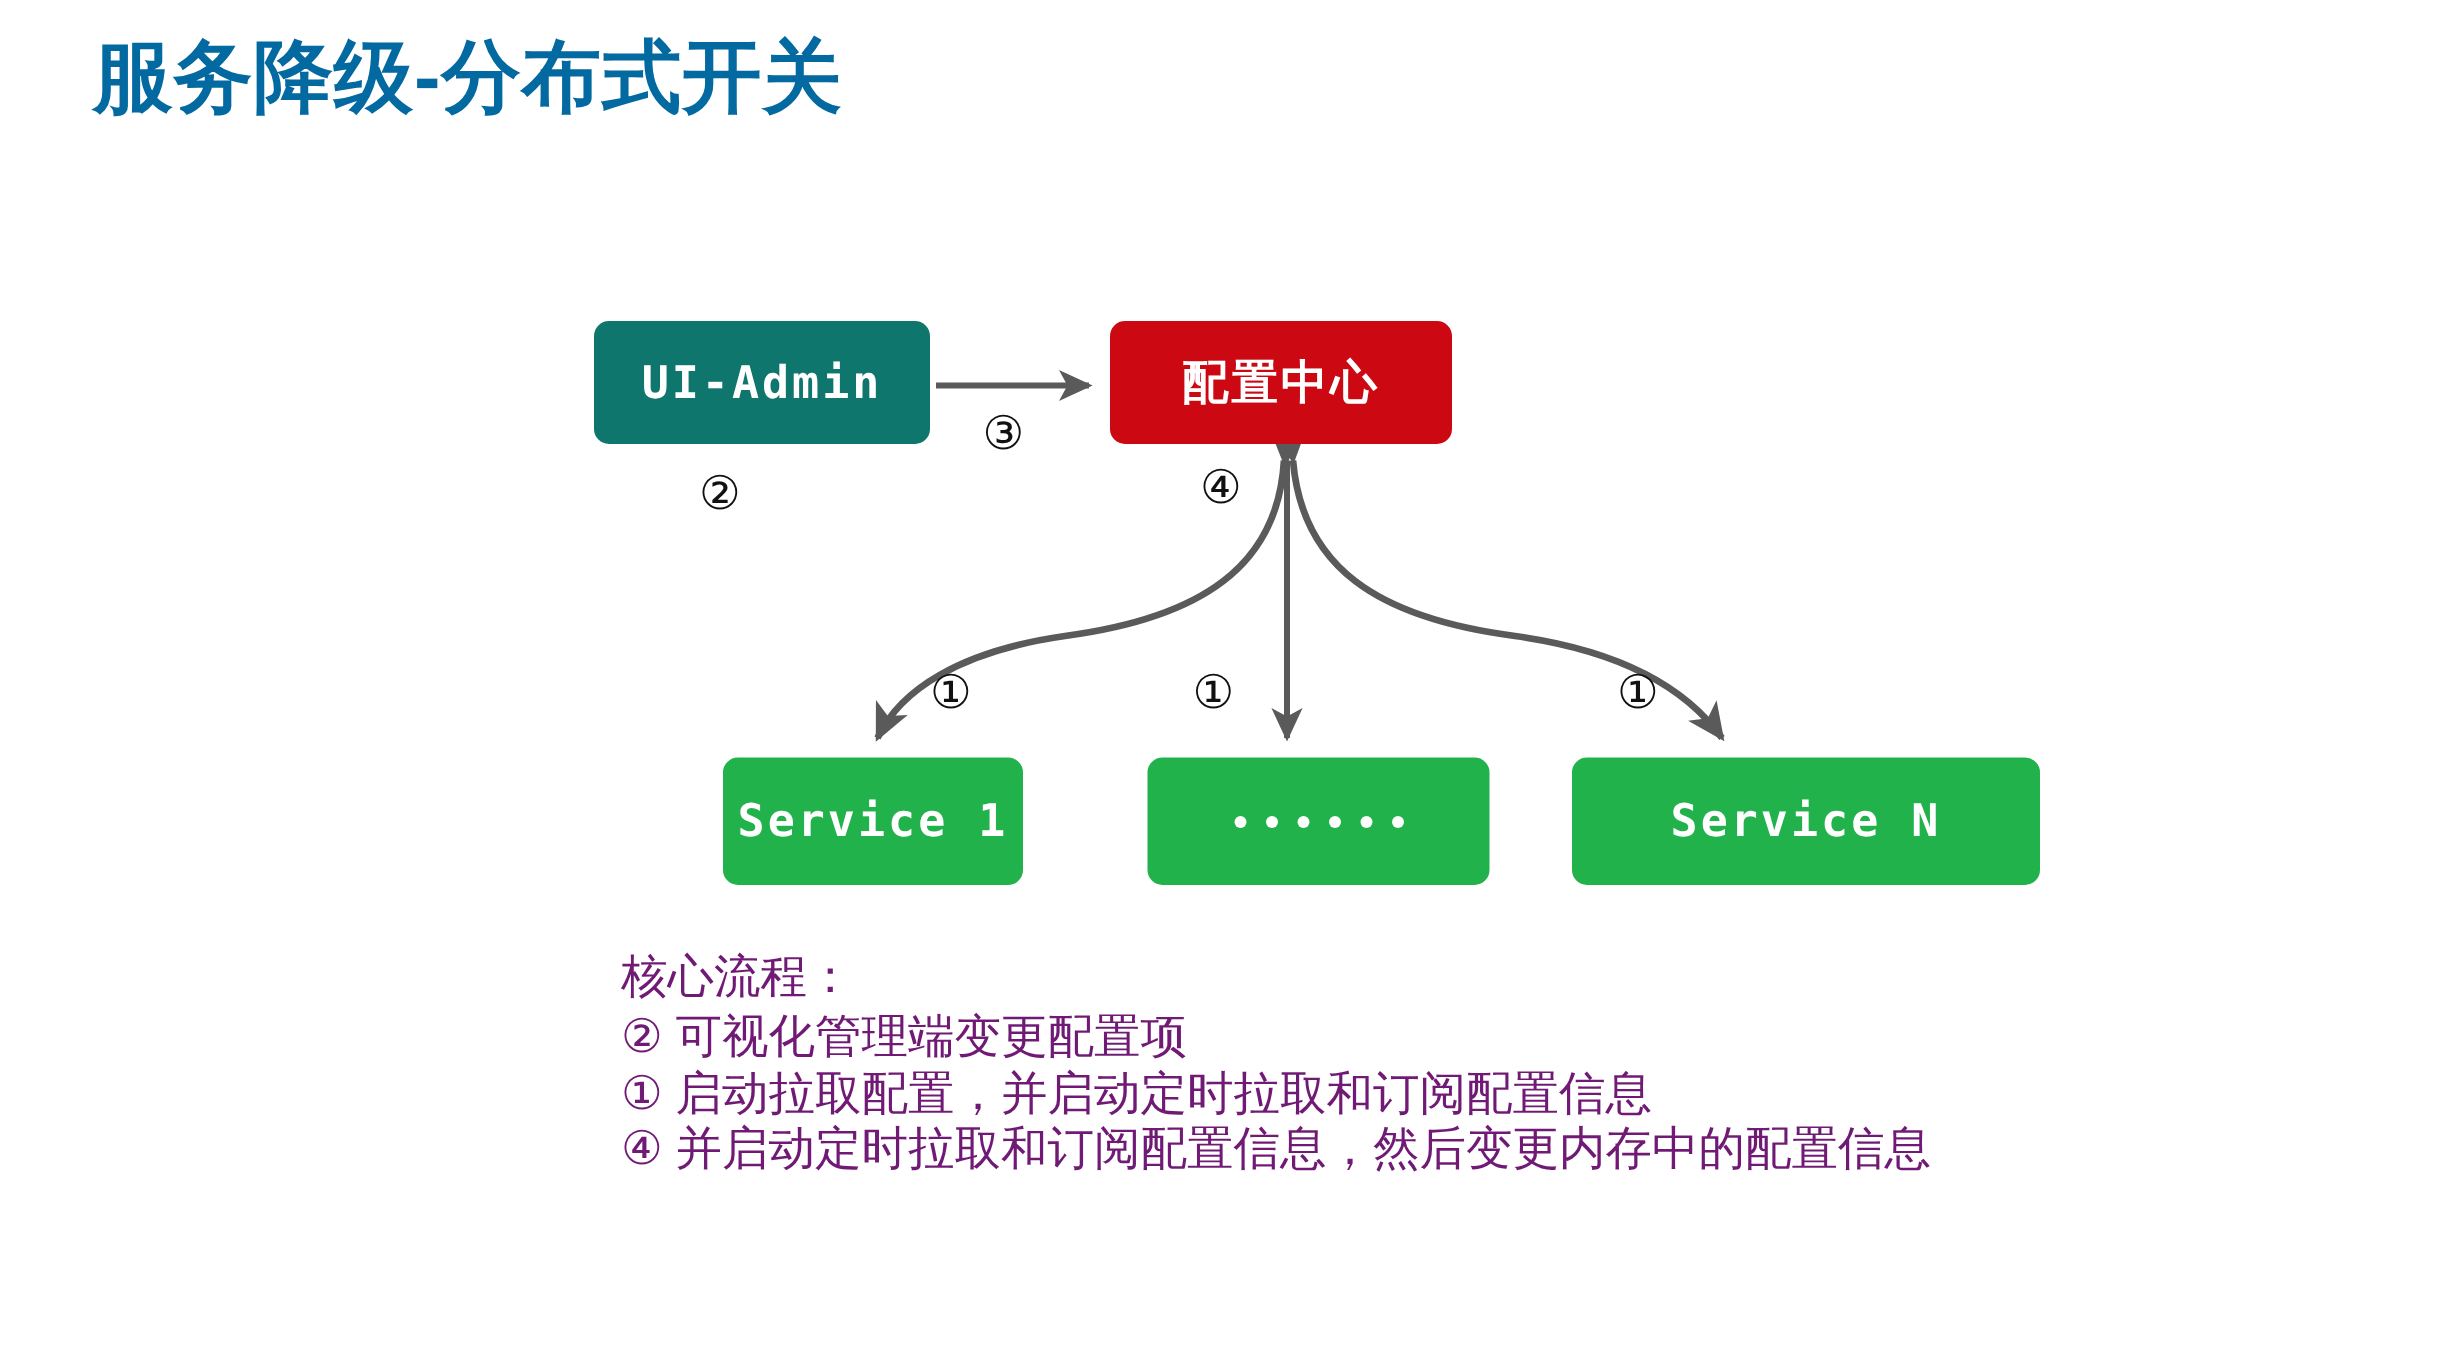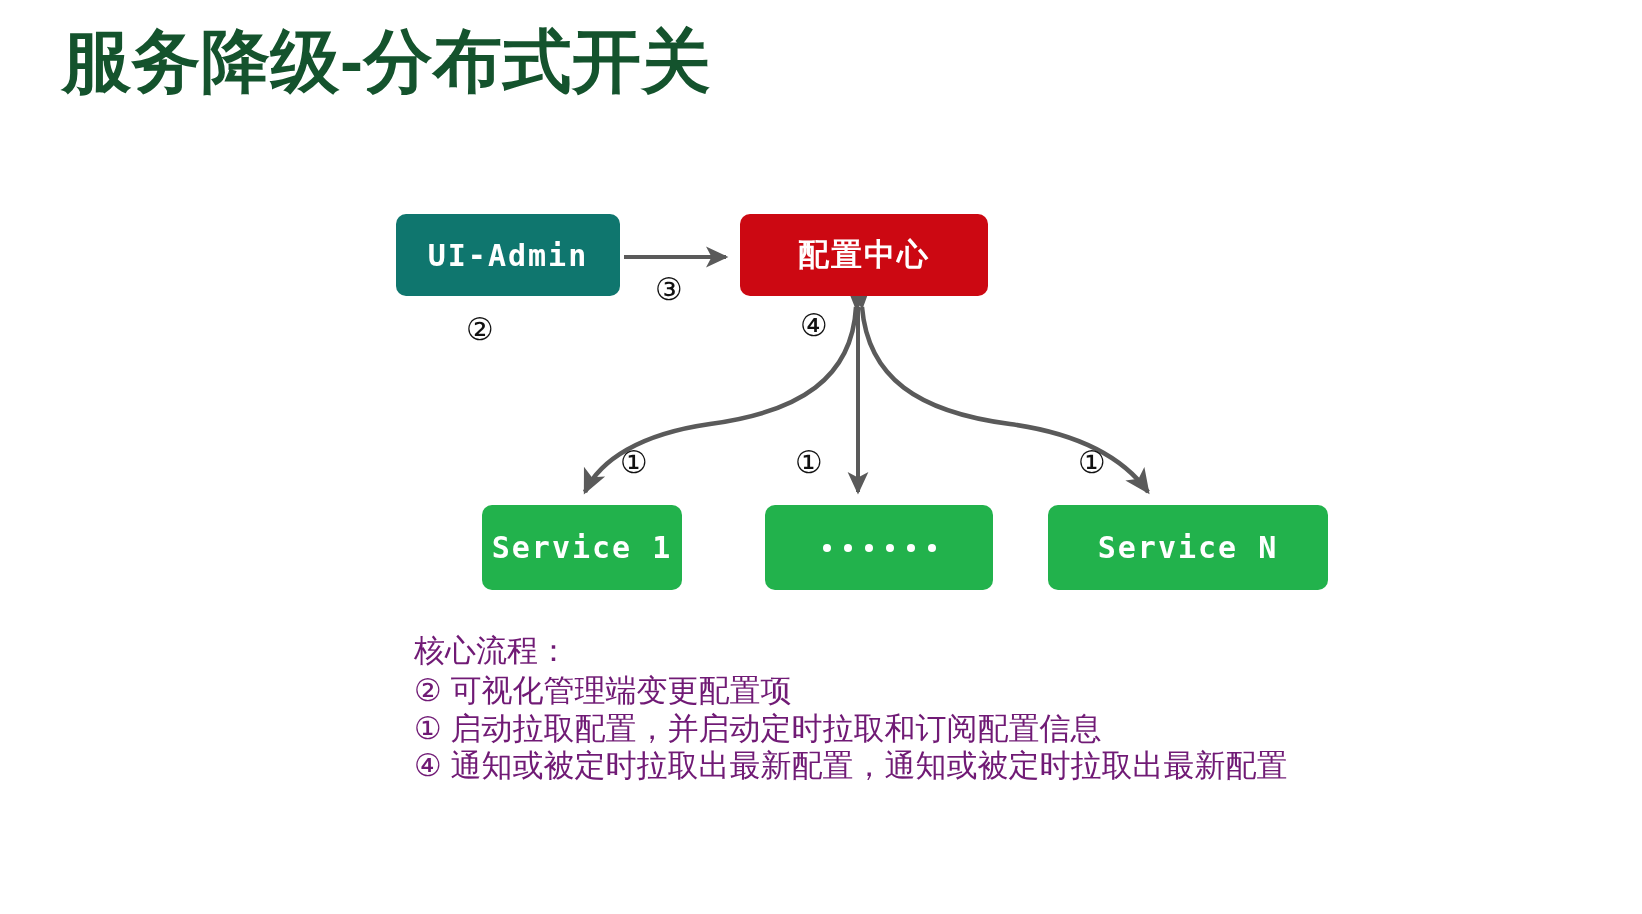--- a/index.html
+++ b/index.html
@@ -15,25 +15,25 @@
     overflow: hidden;
     font-family: "Liberation Sans", "DejaVu Sans", sans-serif;
     color: #1a1a1a;
   }
 
   
   #page-title {
     position: absolute;
     left: 62px;
     top: 22px;
-    font-size: 69px;
+    font-size: 53px;
     font-weight: 700;
     letter-spacing: 0.5px;
     line-height: 1.15;
-    color: #14532d;
+    color: #0369a1;
     white-space: nowrap;
   }
 
   
   #diagram {
     position: absolute;
     left: 0;
     top: 0;
     width: 1642px;
     height: 914px;
@@ -77,42 +77,42 @@
   #node-ui-admin {
     left: 396px;
     top: 214px;
     width: 224px;
     height: 82px;
     background: #0f766e;
   }
   #node-config-center {
     left: 740px;
     top: 214px;
-    width: 248px;
+    width: 228px;
     height: 82px;
     background: #cc0812;
   }
   #node-service-1 {
     left: 482px;
     top: 505px;
     width: 200px;
     height: 85px;
     background: #22b24c;
   }
   #node-service-mid {
     left: 765px;
     top: 505px;
     width: 228px;
     height: 85px;
     background: #22b24c;
   }
   #node-service-n {
     left: 1048px;
     top: 505px;
-    width: 280px;
+    width: 312px;
     height: 85px;
     background: #22b24c;
   }
 
   .dots-row {
     display: flex;
     gap: 13px;
     align-items: center;
   }
   .dot {
@@ -227,14 +227,14 @@
 
   <div class="step-marker" id="step-1b-marker">①</div>
 
   <div class="step-marker" id="step-1c-marker">①</div>
 </div>
 
 <div id="legend">
   <div class="legend-heading">核心流程：</div>
   <div class="legend-line">② 可视化管理端变更配置项</div>
   <div class="legend-line">① 启动拉取配置，并启动定时拉取和订阅配置信息</div>
-  <div class="legend-line">④ 通知或被定时拉取出最新配置，通知或被定时拉取出最新配置</div>
+  <div class="legend-line">④ 并启动定时拉取和订阅配置信息，然后变更内存中的配置信息</div>
 </div>
 
 </body></html>

